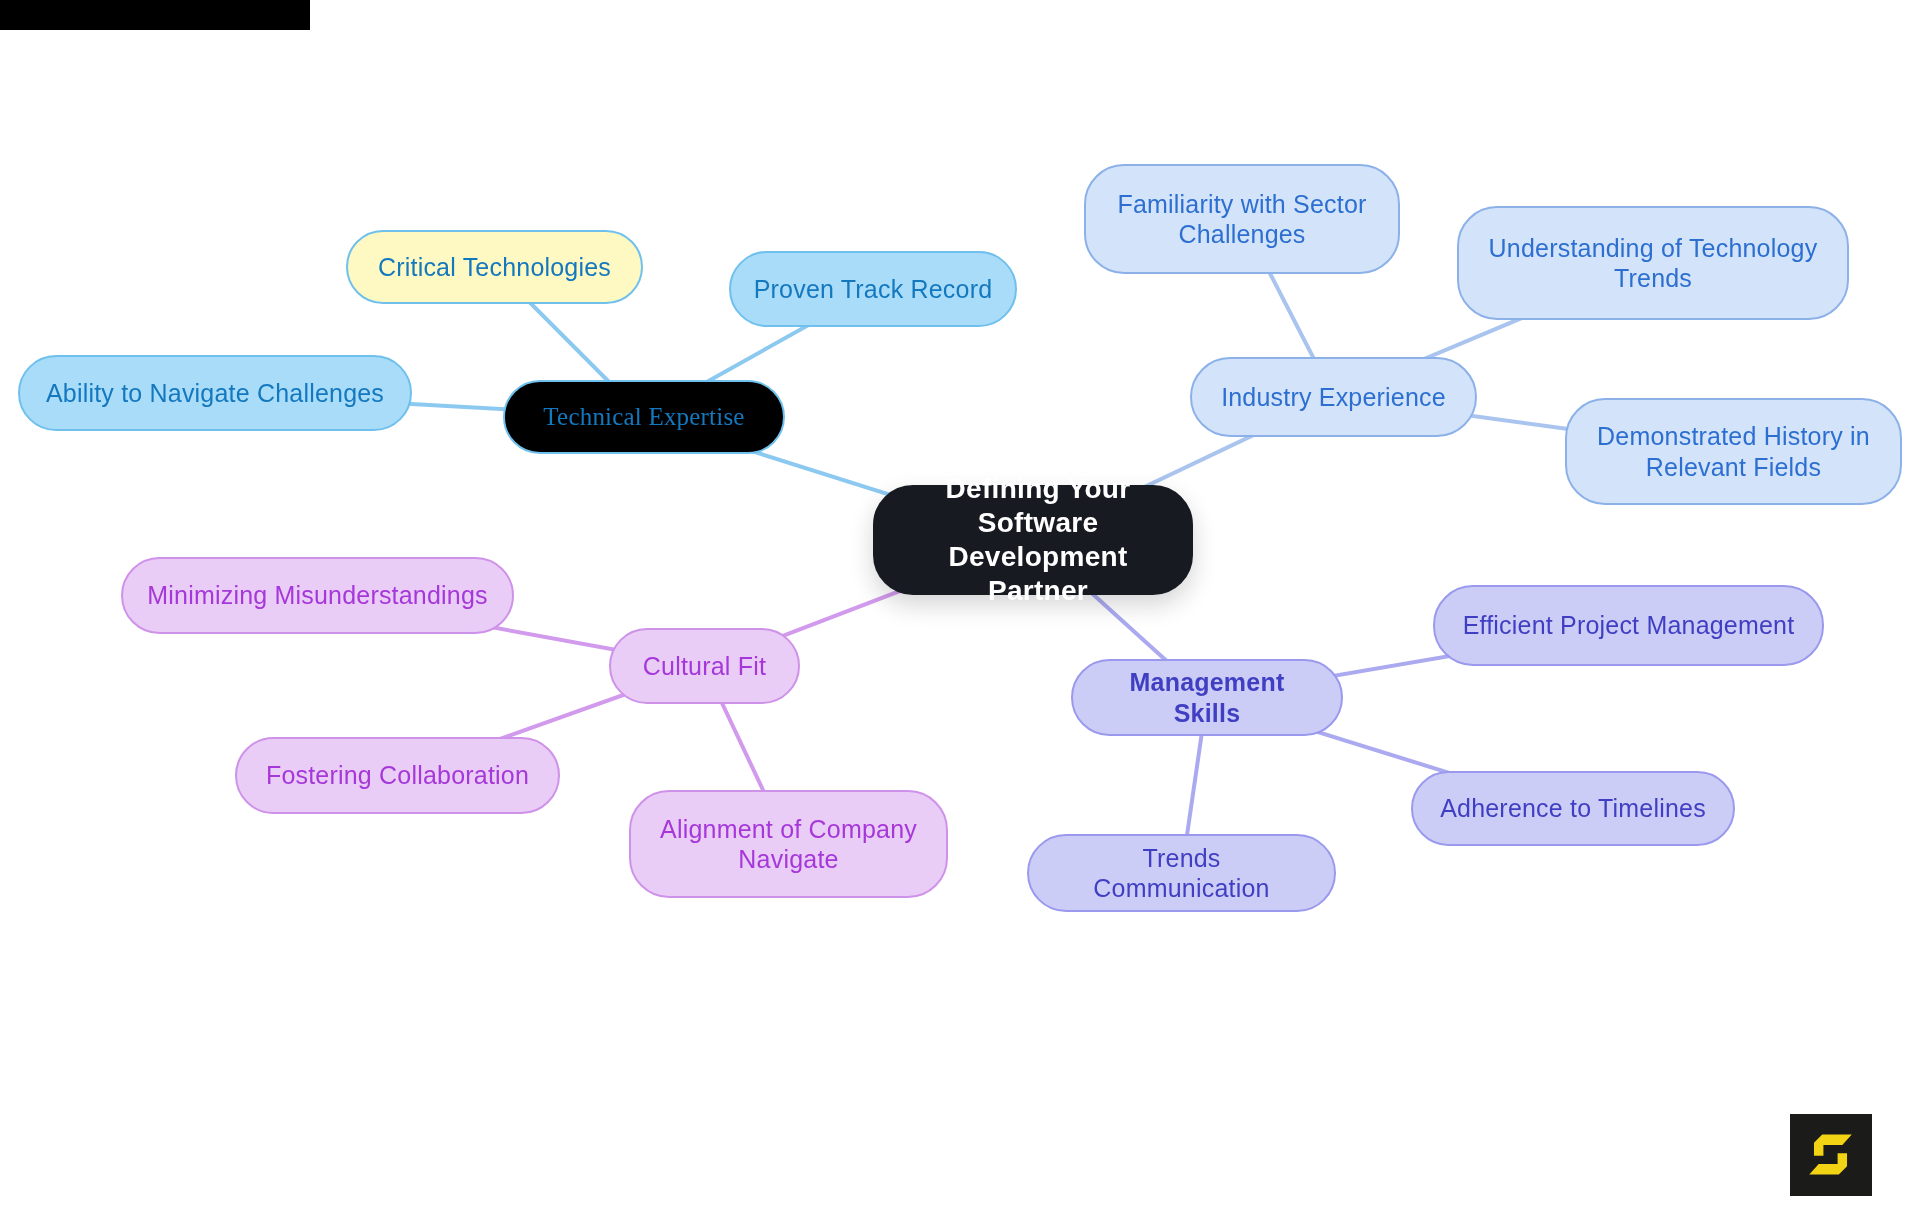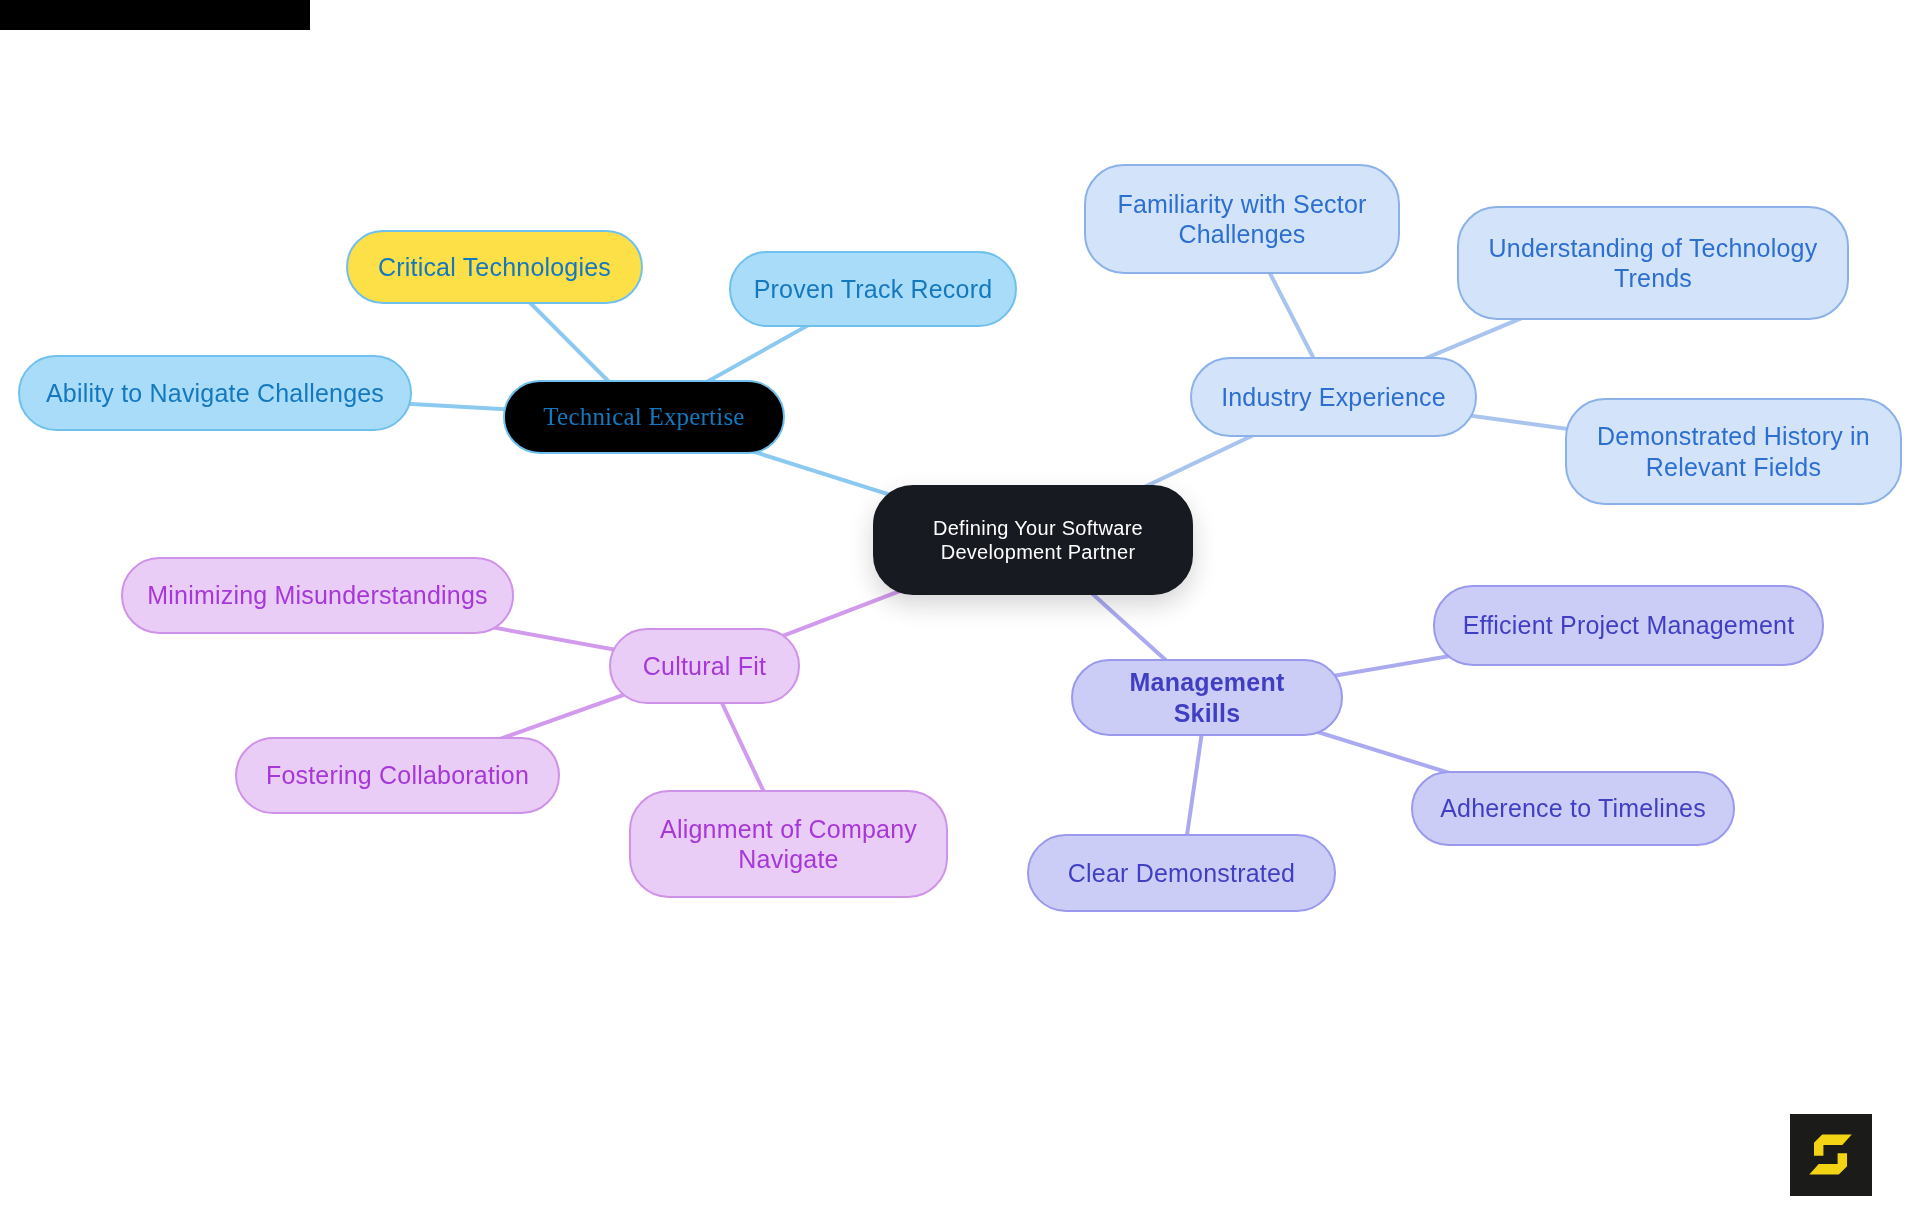--- a/index.html
+++ b/index.html
@@ -8,21 +8,21 @@
     overflow:hidden;font-family:"Liberation Sans",sans-serif;
   }
   #edges{position:absolute;left:0;top:0;z-index:1;}
   .node{
     position:absolute;display:flex;align-items:center;justify-content:center;
     text-align:center;box-sizing:border-box;z-index:2;
     font-size:25px;line-height:1.22;font-weight:500;letter-spacing:.2px;
     padding:0 22px;
   }
   .node.center{
-    z-index:3;font-size:20px;font-weight:400;letter-spacing:.3px;
+    z-index:3;font-size:28px;font-weight:700;letter-spacing:.3px;
     box-shadow:0 10px 24px rgba(20,24,32,.18);
     padding-left:32px;
   }
   #top-left-bar{position:absolute;z-index:4;}
   #brand-logo{
     position:absolute;z-index:4;display:flex;align-items:center;justify-content:center;
   }
   #brand-logo svg{width:72%;height:72%;}
 </style>
 </head>
@@ -44,21 +44,21 @@
       <line x1="704.5" y1="666" x2="788.5" y2="844" stroke="#d29aec" stroke-width="4" stroke-linecap="round"></line>
       <line x1="1033" y1="540" x2="1207" y2="697.5" stroke="#abaaf0" stroke-width="4" stroke-linecap="round"></line>
       <line x1="1207" y1="697.5" x2="1628.5" y2="625.5" stroke="#abaaf0" stroke-width="4" stroke-linecap="round"></line>
       <line x1="1207" y1="697.5" x2="1573" y2="811.5" stroke="#abaaf0" stroke-width="4" stroke-linecap="round"></line>
       <line x1="1207" y1="697.5" x2="1181.5" y2="873" stroke="#abaaf0" stroke-width="4" stroke-linecap="round"></line>
     </svg>
   <div id="nodes">
       <div class="node" style="left: 503px; top: 380px; width: 282px; height: 74px; background: #000000; border: 2px solid rgb(112, 192, 238); color: rgb(20, 120, 191); border-radius: 37px; font-family: Liberation Serif, serif;">
         <span>Technical Expertise</span>
       </div>
-      <div class="node" style="left: 346px; top: 230px; width: 297px; height: 74px; background: #fde047; border: 2px solid rgb(112, 192, 238); color: rgb(20, 120, 191); border-radius: 37px; text-align: right;">
+      <div class="node" style="left: 346px; top: 230px; width: 297px; height: 74px; background: #fef9c3; border: 2px solid rgb(112, 192, 238); color: rgb(20, 120, 191); border-radius: 37px; text-align: right;">
         <span>Critical Technologies</span>
       </div>
       <div class="node" style="left: 729px; top: 251px; width: 288px; height: 76px; background: rgb(169, 220, 248); border: 2px solid rgb(112, 192, 238); color: rgb(20, 120, 191); border-radius: 38px;">
         <span>Proven Track Record</span>
       </div>
       <div class="node" style="left: 18px; top: 355px; width: 394px; height: 76px; background: rgb(169, 220, 248); border: 2px solid rgb(112, 192, 238); color: rgb(20, 120, 191); border-radius: 38px;">
         <span>Ability to Navigate Challenges</span>
       </div>
       <div class="node" style="left: 1190px; top: 357px; width: 287px; height: 80px; background: rgb(211, 227, 249); border: 2px solid rgb(140, 177, 233); color: rgb(44, 111, 209); border-radius: 40px;">
         <span>Industry Experience</span>
@@ -87,21 +87,21 @@
       <div class="node" style="left: 1071px; top: 659px; width: 272px; height: 77px; background: rgb(204, 205, 246); border: 2px solid rgb(154, 153, 238); color: rgb(64, 63, 195); border-radius: 38.5px; font-weight: bold;">
         <span>Management Skills</span>
       </div>
       <div class="node" style="left: 1433px; top: 585px; width: 391px; height: 81px; background: rgb(204, 205, 246); border: 2px solid rgb(154, 153, 238); color: rgb(64, 63, 195); border-radius: 40px;">
         <span>Efficient Project Management</span>
       </div>
       <div class="node" style="left: 1411px; top: 771px; width: 324px; height: 75px; background: rgb(204, 205, 246); border: 2px solid rgb(154, 153, 238); color: rgb(64, 63, 195); border-radius: 40px;">
         <span>Adherence to Timelines</span>
       </div>
       <div class="node" style="left: 1027px; top: 834px; width: 309px; height: 78px; background: rgb(204, 205, 246); border: 2px solid rgb(154, 153, 238); color: rgb(64, 63, 195); border-radius: 39px;">
-        <span>Clear Demonstrated</span>
+        <span>Trends Communication</span>
       </div>
       <div class="node center" style="left: 873px; top: 485px; width: 320px; height: 110px; background: rgb(23, 26, 33); border: 2px solid rgb(23, 26, 33); color: rgb(255, 255, 255); border-radius: 40px;">
         <span>Defining Your Software Development Partner</span>
       </div>
     </div>
   <div id="top-left-bar" style="left: 0px; top: 0px; width: 310px; height: 30px; background: rgb(0, 0, 0);"></div>
   <div id="brand-logo" style="left: 1790px; top: 1114px; width: 82px; height: 82px; background: rgb(27, 27, 25);">
     <svg viewBox="0 0 100 100">
       <polygon id="logo-top" points="36,16 86,16 70,34 38,34 38,52 22,52 22,30" fill="#f3d414"></polygon>
       <polygon id="logo-bottom" points="64,84 14,84 30,66 62,66 62,48 78,48 78,70" fill="#f3d414"></polygon>

